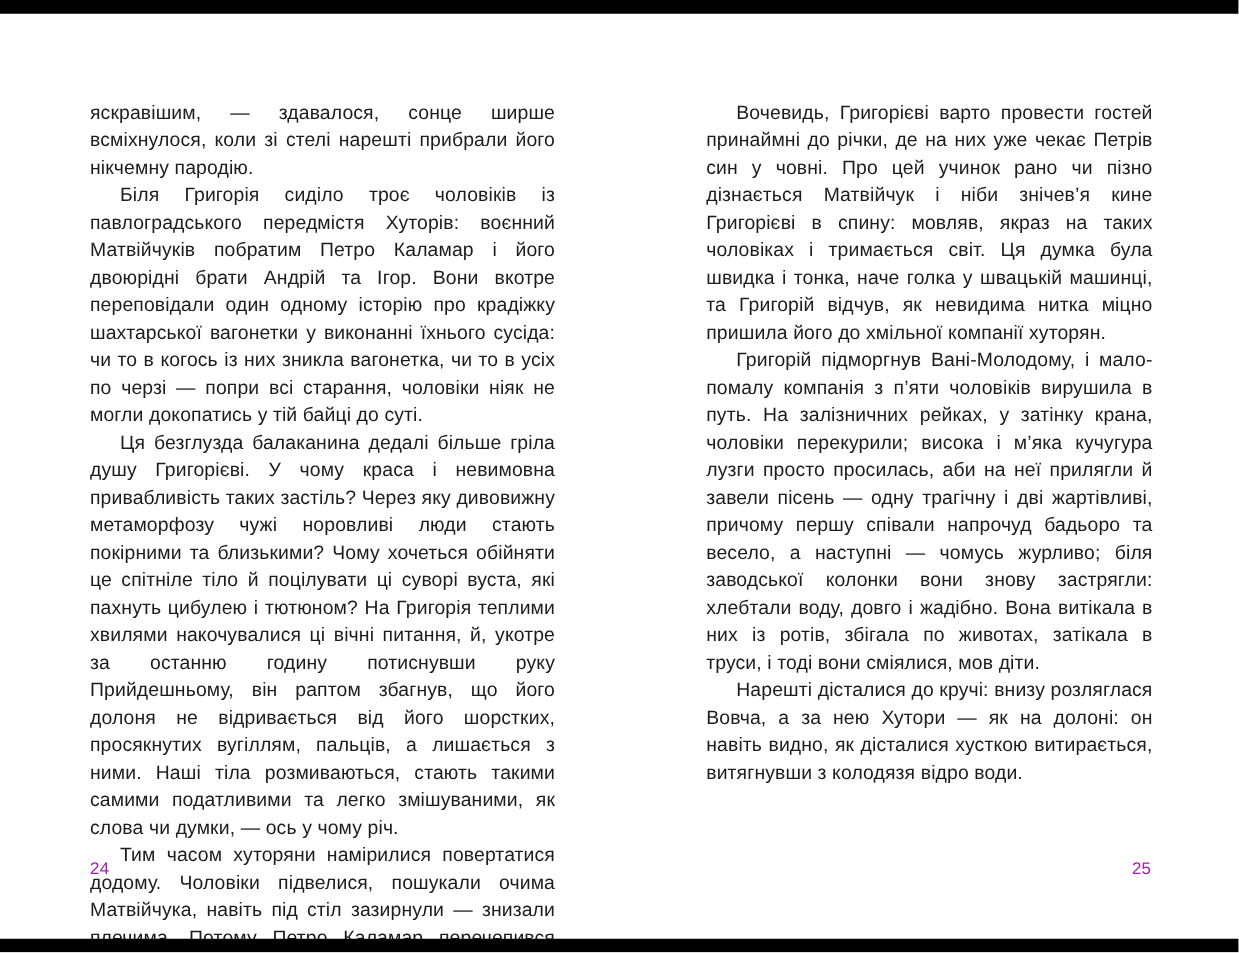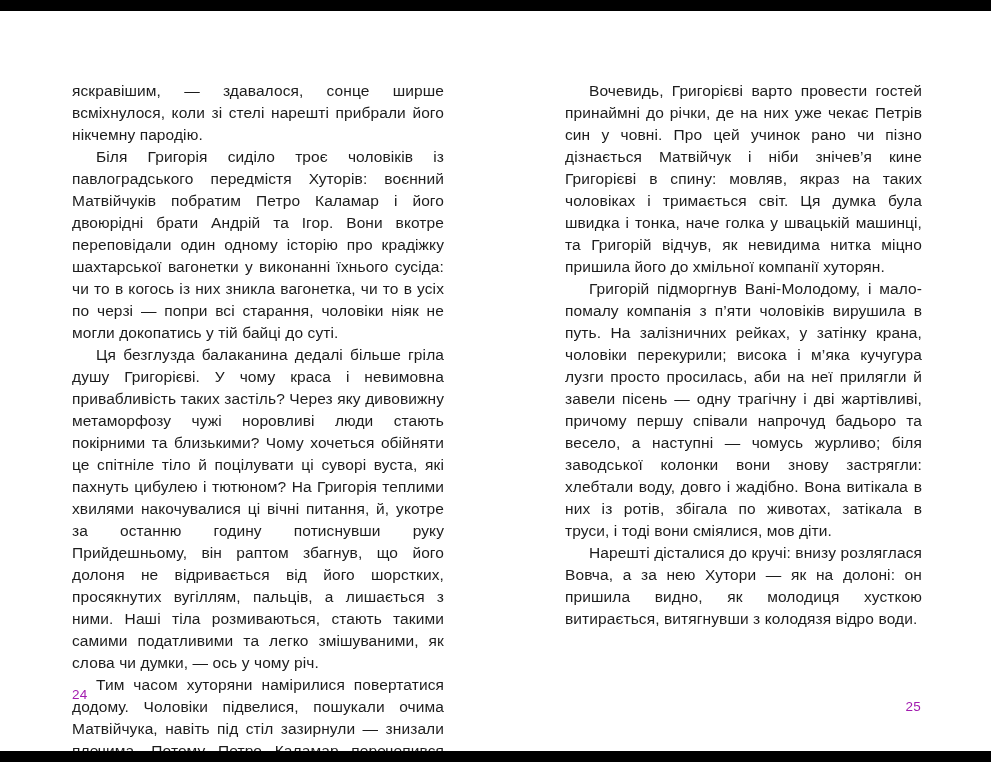--- a/index.html
+++ b/index.html
@@ -55,41 +55,40 @@
     font-size: 13.5px;
     color: #a21caf;
     letter-spacing: 0.2px;
   }
   .page-number.left {
     left: 72px;
   }
   .page-number.right {
     right: 70px;
     text-align: right;
-    margin-top: 12px;
   }
 </style>
 </head>
 <body>
 
 <div class="screen">
 
   <div class="letterbox top"></div>
 
   <div class="page page-left">
     <p class="continuation">яскравішим, — здавалося, сонце ширше всміхнулося, коли зі стелі нарешті прибрали його нікчемну пародію.</p>
     <p>Біля Григорія сиділо троє чоловіків із павлоградського передмістя Хуторів: воєнний Матвійчуків побратим Петро Каламар і його двоюрідні брати Андрій та Ігор. Вони вкотре переповідали один одному історію про крадіжку шахтарської вагонетки у виконанні їхнього сусіда: чи то в когось із них зникла вагонетка, чи то в усіх по черзі — попри всі старання, чоловіки ніяк не могли докопатись у тій байці до суті.</p>
     <p>Ця безглузда балаканина дедалі більше гріла душу Григорієві. У чому краса і невимовна привабливість таких застіль? Через яку дивовижну метаморфозу чужі норовливі люди стають покірними та близькими? Чому хочеться обійняти це спітніле тіло й поцілувати ці суворі вуста, які пахнуть цибулею і тютюном? На Григорія теплими хвилями накочувалися ці вічні питання, й, укотре за останню годину потиснувши руку Прийдешньому, він раптом збагнув, що його долоня не відривається від його шорстких, просякнутих вугіллям, пальців, а лишається з ними. Наші тіла розмиваються, стають такими самими податливими та легко змішуваними, як слова чи думки, — ось у чому річ.</p>
     <p>Тим часом хуторяни намірилися повертатися додому. Чоловіки підвелися, пошукали очима Матвійчука, навіть під стіл зазирнули — знизали плечима. Потому Петро Каламар перечепився через поріг і простягнувся</p>
   </div>
 
   <div class="page page-right">
     <p>Вочевидь, Григорієві варто провести гостей принаймні до річки, де на них уже чекає Петрів син у човні. Про цей учинок рано чи пізно дізнається Матвійчук і ніби знічев’я кине Григорієві в спину: мовляв, якраз на таких чоловіках і тримається світ. Ця думка була швидка і тонка, наче голка у швацькій машинці, та Григорій відчув, як невидима нитка міцно пришила його до хмільної компанії хуторян.</p>
     <p>Григорій підморгнув Вані-Молодому, і мало-помалу компанія з п’яти чоловіків вирушила в путь. На залізничних рейках, у затінку крана, чоловіки перекурили; висока і м’яка кучугура лузги просто просилась, аби на неї прилягли й завели пісень — одну трагічну і дві жартівливі, причому першу співали напрочуд бадьоро та весело, а наступні — чомусь журливо; біля заводської колонки вони знову застрягли: хлебтали воду, довго і жадібно. Вона витікала в них із ротів, збігала по животах, затікала в труси, і тоді вони сміялися, мов діти.</p>
-    <p>Нарешті дісталися до кручі: внизу розляглася Вовча, а за нею Хутори — як на долоні: он пришила видно, як молодиця хусткою витирається, витягнувши з колодязя відро води.</p>
+    <p>Нарешті дісталися до кручі: внизу розляглася Вовча, а за нею Хутори — як на долоні: он навіть видно, як дісталися хусткою витирається, витягнувши з колодязя відро води.</p>
   </div>
 
   <div class="page-number left">24</div>
   <div class="page-number right">25</div>
 
   <div class="letterbox bottom"></div>
 
 </div>
 
 </body></html>

